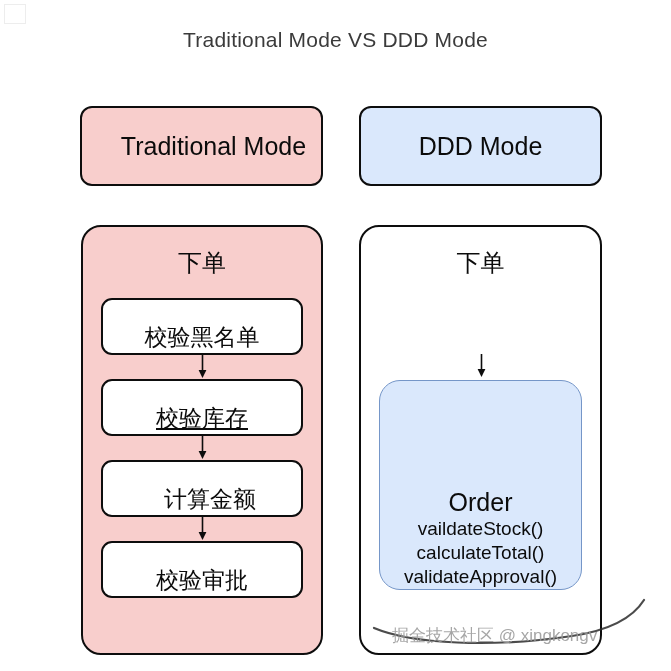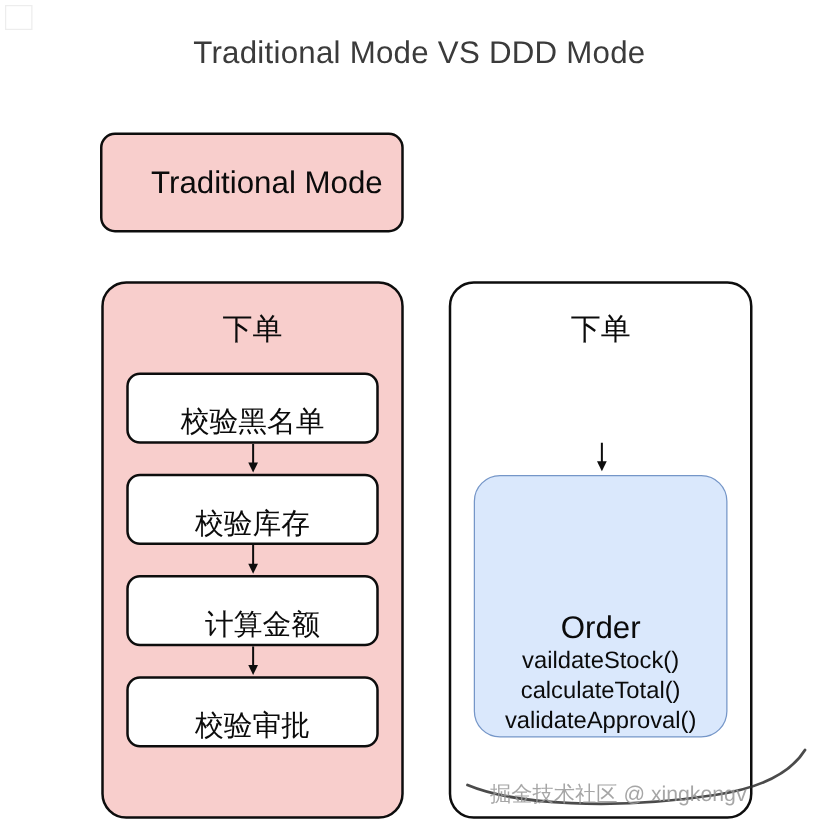--- a/index.html
+++ b/index.html
@@ -16,21 +16,21 @@
     font-family: "Liberation Sans", "DejaVu Sans", sans-serif;
   }
 
   
   .diagram-title {
     position: absolute;
     left: 0;
     top: 28px;
     width: 671px;
     text-align: center;
-    font-size: 25px;
+    font-size: 21px;
     color: #3b3b3b;
     letter-spacing: 0.2px;
     white-space: nowrap;
   }
 
   
   .mode-header {
     position: absolute;
     height: 80px;
     border: 2px solid #0d0d0d;
@@ -175,34 +175,37 @@
 
 <div id="canvas">
 
   <div class="corner-mark"></div>
 
   <div class="diagram-title">Traditional Mode VS DDD Mode</div>
 
   <div class="mode-header left">
     <span>Traditional Mode</span>
   </div>
+  <div class="mode-header right">
+    <span>DDD Mode</span>
+  </div>
 
   <div class="panel left">
     <div class="panel-heading">下单</div>
 
     <div class="step-box" style="top:71px;">
       <span>校验黑名单</span>
     </div>
 
     <svg class="arrow" style="top:128px;" viewBox="0 0 13 24">
       <line x1="6.5" y1="0" x2="6.5" y2="17" stroke="#0d0d0d" stroke-width="1.6"></line>
       <polygon points="6.5,23 2.6,15 10.4,15" fill="#0d0d0d"></polygon>
     </svg>
 
-    <div class="step-box" style="top:152px;">
+    <div class="step-box" style="top:152px;text-decoration:underline;">
       <span>校验库存</span>
     </div>
 
     <svg class="arrow" style="top:209px;" viewBox="0 0 13 24">
       <line x1="6.5" y1="0" x2="6.5" y2="17" stroke="#0d0d0d" stroke-width="1.6"></line>
       <polygon points="6.5,23 2.6,15 10.4,15" fill="#0d0d0d"></polygon>
     </svg>
 
     <div class="step-box" style="top:233px;padding-left:16px;">
       <span>计算金额</span>

